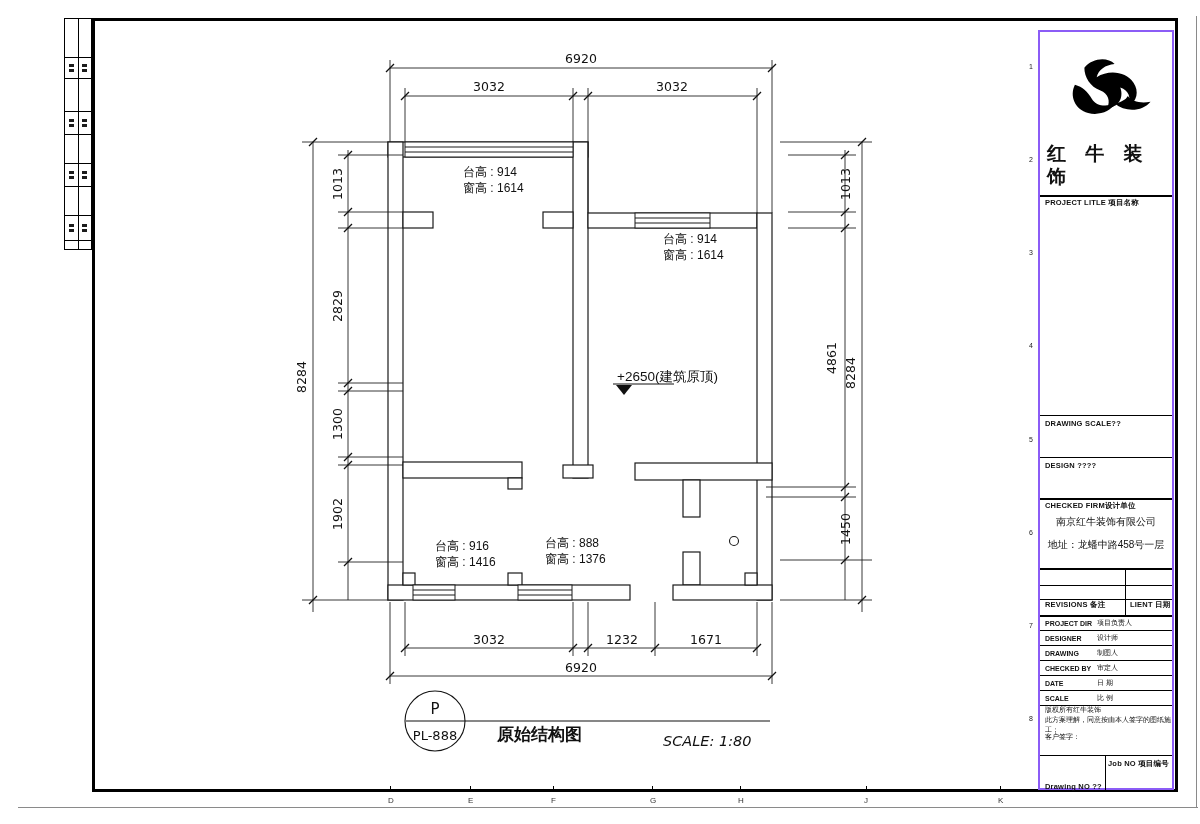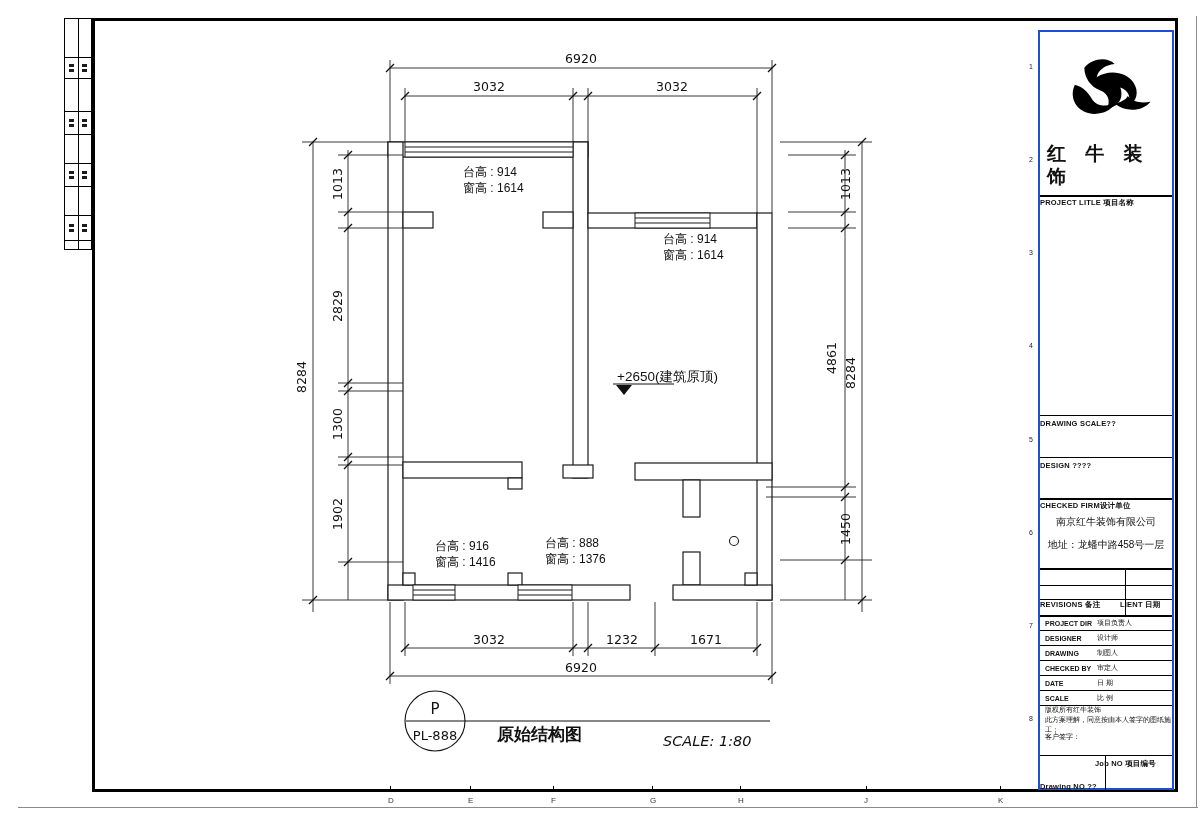--- a/index.html
+++ b/index.html
@@ -16,25 +16,25 @@
   .srow{display:flex;border-bottom:1px solid #000;}
   .srow:last-child{border-bottom:none;}
   .scell{flex:1;display:flex;flex-direction:column;align-items:center;justify-content:center;}
   .scell:first-child{border-right:1px solid #000;}
   .mk{width:5px;height:3px;background:#1c1c1c;margin:1px 0;}
   
   .gletter{position:absolute;top:796px;font-size:8px;color:#333;}
   .gtick{position:absolute;top:786px;width:1px;height:6px;background:#000;}
   .gnum{position:absolute;left:1029px;font-size:7px;color:#222;}
   
-  .tblock{left:1038px;top:30px;width:136px;height:760px;border:2px solid #1d4ed8;box-sizing:border-box;}
+  .tblock{left:1038px;top:30px;width:136px;height:760px;border:2px solid #8b5cf6;box-sizing:border-box;}
   .tb{position:absolute;left:0;width:100%;box-sizing:border-box;}
   .tb-line{height:0;border-top:1px solid #000;}
   .tb-line2{height:0;border-top:2px solid #000;}
-  .tb-small{font-size:7.5px;font-weight:bold;letter-spacing:0.2px;}
+  .tb-small{font-size:7.5px;font-weight:bold;letter-spacing:0.2px;padding-left:5px;}
   .tb-name{font-size:19px;font-weight:bold;letter-spacing:7px;line-height:23px;padding-left:7px;}
   .tb-firm{font-size:10px;text-align:center;}
   .tb-row{display:flex;border-bottom:1px solid #000;height:14px;align-items:center;}
   .tb-row .en{font-size:7px;font-weight:bold;padding-left:5px;width:52px;}
   .tb-row .cn{font-size:7px;}
   .vdiv{position:absolute;width:1px;background:#000;}
   .tb-note{font-size:7px;line-height:10px;padding-left:5px;}
 </style>
 </head>
 <body>
@@ -291,16 +291,16 @@
       </div>
     </div>
 
     <div class="tb tb-note" style="top:673px">版权所有红牛装饰</div>
     <div class="tb tb-note" style="top:683px">此方案理解，同意按由本人签字的图纸施工；</div>
     <div class="tb tb-note" style="top:700px">客户签字：</div>
 
     <div class="tb tb-line" style="top:723px"></div>
     <div class="vdiv" style="left:65px;top:723px;height:35px"></div>
     <div class="tb tb-small" style="top:750px">Drawing NO ??</div>
-    <div class="abs tb-small" style="left:55px;top:727px">Job NO 项目编号</div>
+    <div class="abs tb-small" style="left:63px;top:727px">Job NO 项目编号</div>
   </div>
 
 </div>
 
 </body></html>

